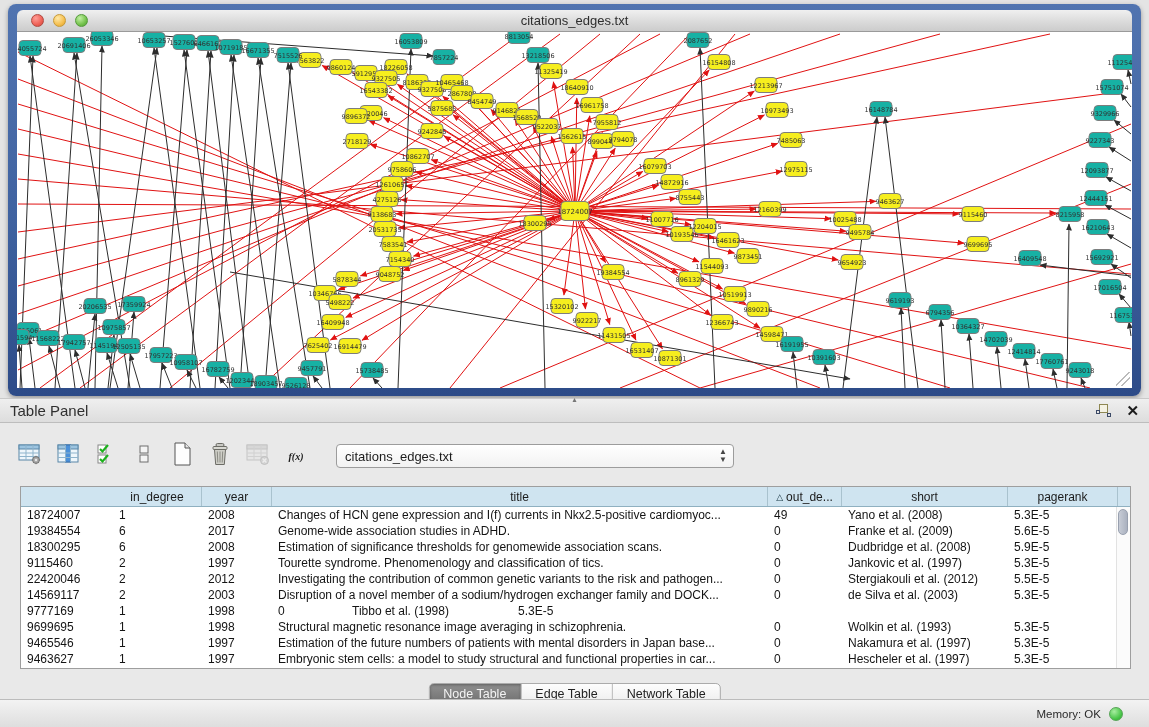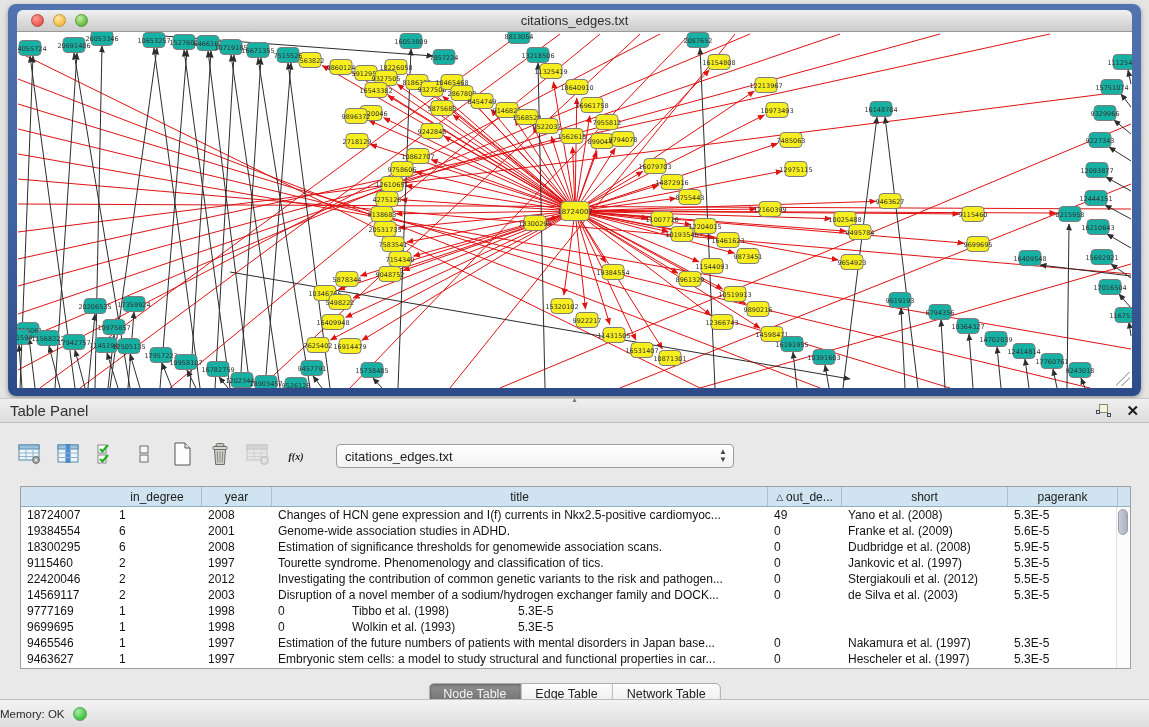--- a/index.html
+++ b/index.html
@@ -77,21 +77,21 @@
     display:flex; border:1px solid #ababab; border-radius:5px; overflow:hidden;
     background:linear-gradient(180deg,#fdfdfd,#ececec); box-shadow:0 1px 0 rgba(255,255,255,.7);align-items:center; }
   .seg { padding:3px 14px 4px; font-size:12.5px; color:#222; border-right:1px solid #b9b9b9; cursor:default; }
   .seg:last-child { border-right:none; }
   .seg.active { background:linear-gradient(180deg,#909090,#6d6d6d); color:#f4f4f4;
     box-shadow:inset 0 1px 3px rgba(0,0,0,.35); }
 
   
   .statusbar { position:absolute; left:0; bottom:0; width:1149px; height:28px;
     background:linear-gradient(180deg,#f3f3f3,#dedede); border-top:1px solid #bcbcbc;
-    display:flex; align-items:center; justify-content:flex-start; padding-right:26px; gap:8px; }
+    display:flex; align-items:center; justify-content:flex-end; padding-right:26px; gap:8px; }
   .mem-label { font-size:11.5px; color:#2b2b2b; }
   .mem-dot { width:14px; height:14px; border-radius:50%;
     background:radial-gradient(circle at 35% 30%,#a7eda0,#46c446 65%,#2da32d);
     border:1px solid #57a557; }
 </style>
 </head>
 <body>
 
 <div class="net-frame">
   <div class="titlebar">
@@ -647,21 +647,21 @@
             <div class="td c1">1</div>
             <div class="td c2">2008</div>
             <div class="td c3">Changes of HCN gene expression and I(f) currents in Nkx2.5-positive cardiomyoc...</div>
             <div class="td c4">49</div>
             <div class="td c5">Yano et al. (2008)</div>
             <div class="td c6">5.3E-5</div>
           </div>
           <div class="tr">
             <div class="td c0">19384554</div>
             <div class="td c1">6</div>
-            <div class="td c2">2001</div>
+            <div class="td c2">2017</div>
             <div class="td c3">Genome-wide association studies in ADHD.</div>
             <div class="td c4">0</div>
             <div class="td c5">Franke et al. (2009)</div>
             <div class="td c6">5.6E-5</div>
           </div>
           <div class="tr">
             <div class="td c0">18300295</div>
             <div class="td c1">6</div>
             <div class="td c2">2008</div>
             <div class="td c3">Estimation of significance thresholds for genomewide association scans.</div>
@@ -701,20 +701,21 @@
             <div class="td c1">1</div>
             <div class="td c2">1998</div>
             <div class="td c4">0</div>
             <div class="td c5">Tibbo et al. (1998)</div>
             <div class="td c6">5.3E-5</div>
           </div>
           <div class="tr">
             <div class="td c0">9699695</div>
             <div class="td c1">1</div>
             <div class="td c2">1998</div>
+            <div class="td c3">Structural magnetic resonance image averaging in schizophrenia.</div>
             <div class="td c4">0</div>
             <div class="td c5">Wolkin et al. (1993)</div>
             <div class="td c6">5.3E-5</div>
           </div>
           <div class="tr">
             <div class="td c0">9465546</div>
             <div class="td c1">1</div>
             <div class="td c2">1997</div>
             <div class="td c3">Estimation of the future numbers of patients with mental disorders in Japan base...</div>
             <div class="td c4">0</div>

